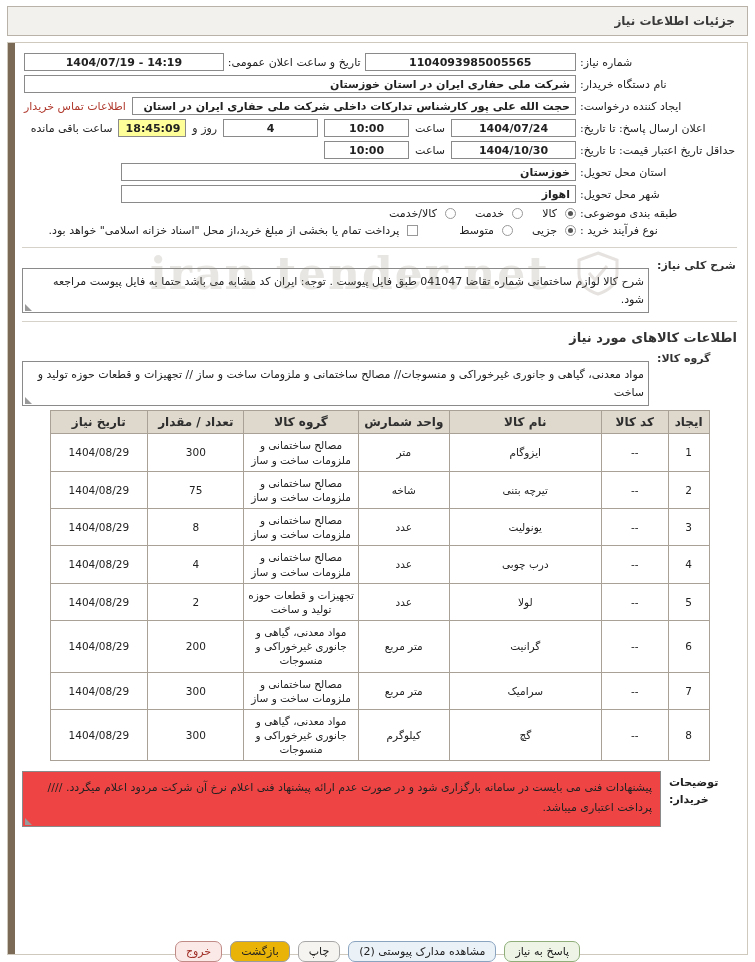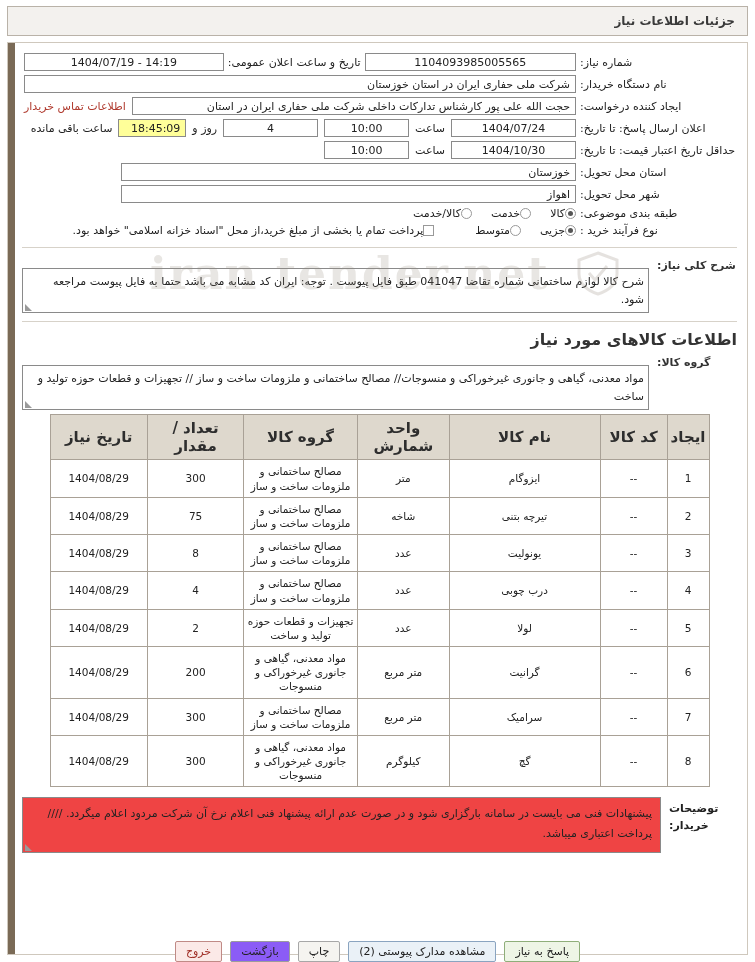--- a/index.html
+++ b/index.html
@@ -101,20 +101,21 @@
     border: 1px solid #8a8a8a;
     background: #fff;
     height: 18px;
     line-height: 18px;
     padding: 0 5px;
     box-sizing: border-box;
     font-size: 11px;
     text-align: center;
     overflow: hidden;
     white-space: nowrap;
+    font-weight: bold;
   }
   .field.ta-right { text-align: right; }
   .field.yellow { background: #ffff99; }
   .inline-row {
     display: flex;
     align-items: center;
     gap: 6px;
     justify-content: flex-start;
   }
   .small-lbl {
@@ -146,21 +147,21 @@
     box-sizing: border-box;
   }
   .radio.checked::after {
     content: "";
     position: absolute;
     top: 2px; left: 2px;
     width: 5px; height: 5px;
     border-radius: 50%;
     background: #555;
   }
-  .radio-item { display: flex; align-items: center; gap: 0; margin-left: 14px; }
+  .radio-item { display: flex; align-items: center; gap: 8px; margin-left: 14px; }
   .cb {
     width: 11px; height: 11px;
     border: 1px solid #999;
     background: #fff;
     display: inline-block;
     box-sizing: border-box;
   }
   
   .sep-row {
     display: flex;
@@ -202,38 +203,38 @@
     width: 0; height: 0;
     border-left: 7px solid #9a9a9a;
     border-top: 7px solid transparent;
   }
   .divider {
     border-top: 1px solid #d7d2c9;
     margin: 8px 0 0 0;
   }
   .section-title {
     font-weight: bold;
-    font-size: 16px;
+    font-size: 13px;
     margin: 8px 0 4px 0;
     text-align: right;
     color: #333;
   }
   
   table.items {
     width: 660px;
     margin: 4px auto 0 auto;
     border-collapse: collapse;
     font-size: 10.5px;
   }
   table.items th {
     background: #ded8cd;
     border: 1px solid #a9a196;
     padding: 4px 3px;
     font-weight: bold;
-    font-size: 15px;
+    font-size: 12px;
     color: #2e2e2e;
   }
   table.items td {
     border: 1px solid #a9a196;
     padding: 4px 3px;
     text-align: center;
     vertical-align: middle;
     line-height: 1.35;
   }
   .col-radif { width: 34px; }
@@ -279,30 +280,30 @@
     display: flex;
     justify-content: center;
     gap: 8px;
     direction: rtl;
   }
   .btn {
     border: 1px solid #9a9a9a;
     background: #f0efe9;
     padding: 3px 10px;
     font-size: 11px;
-    border-radius: 2px;
+    border-radius: 7px;
     cursor: pointer;
     color: #222;
     white-space: nowrap;
     font-family: "DejaVu Sans", "Liberation Sans", sans-serif;
   }
   .btn.green { border-color: #8fae7a; background: #eef5e6; }
   .btn.blue  { border-color: #8aa4c0; background: #eaf1f7; }
   .btn.plain { border-color: #a7a7a7; background: #f5f4f0; }
-  .btn.gray  { border-color: #9c9c9c; background: #8b5cf6; }
+  .btn.gray  { border-color: #9c9c9c; background: #eab308; }
   .btn.red   { border-color: #c08a86; background: #fbe9e7; color: #a03028; }
 </style>
 </head>
 <body>
 
 <div class="page">
 
   <div class="header-bar">
     <span class="header-title">جزئیات اطلاعات نیاز</span>
   </div>

